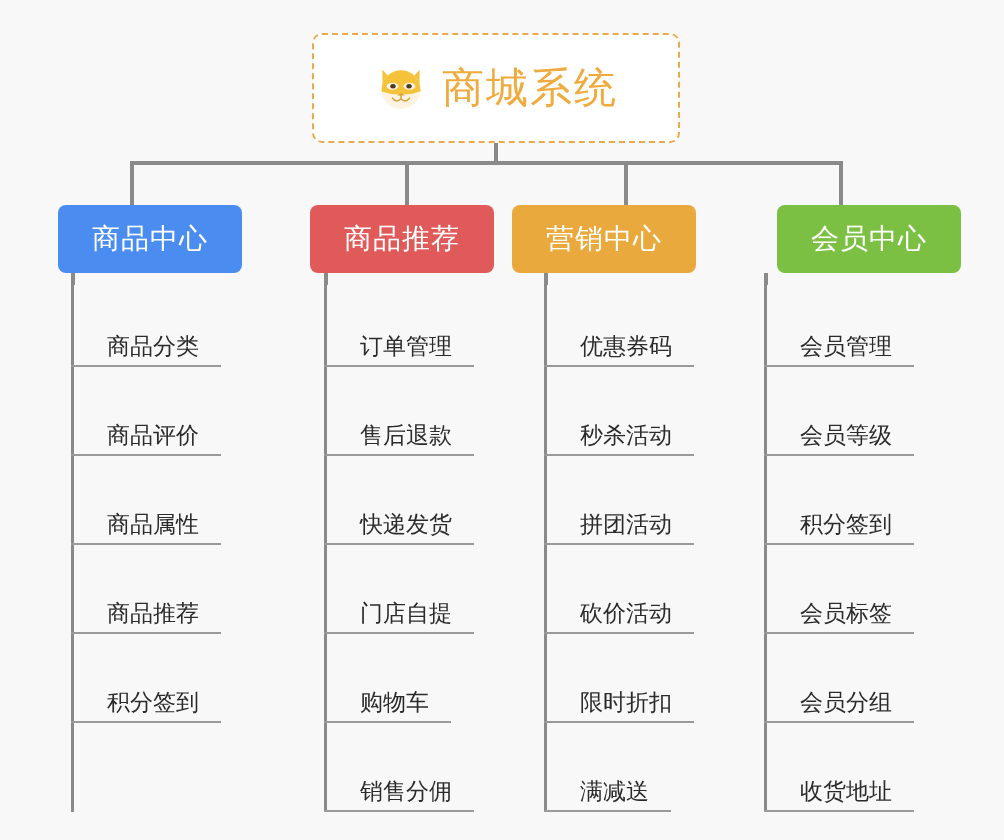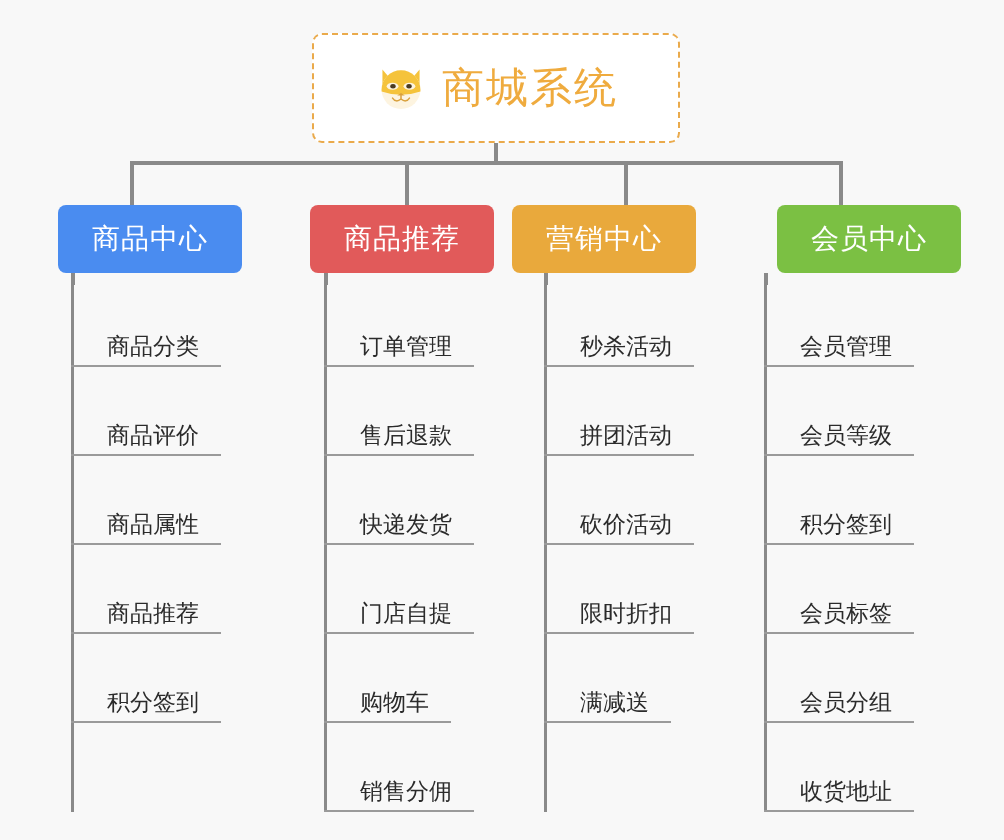--- a/index.html
+++ b/index.html
@@ -193,20 +193,23 @@
         <span class="leaf-text">购物车</span>
       </div>
     <div class="leaf-item">
         <span class="leaf-text">销售分佣</span>
       </div>
   </div>
 
   <div class="leaf-col" style="left:544px;">
     <div class="leaf-spine" style="height: 534px; background: rgb(138, 138, 138);"></div>
     <div class="leaf-item">
+        <span class="leaf-text">优惠券码</span>
+      </div>
+    <div class="leaf-item">
         <span class="leaf-text">秒杀活动</span>
       </div>
     <div class="leaf-item">
         <span class="leaf-text">拼团活动</span>
       </div>
     <div class="leaf-item">
         <span class="leaf-text">砍价活动</span>
       </div>
     <div class="leaf-item">
         <span class="leaf-text">限时折扣</span>

